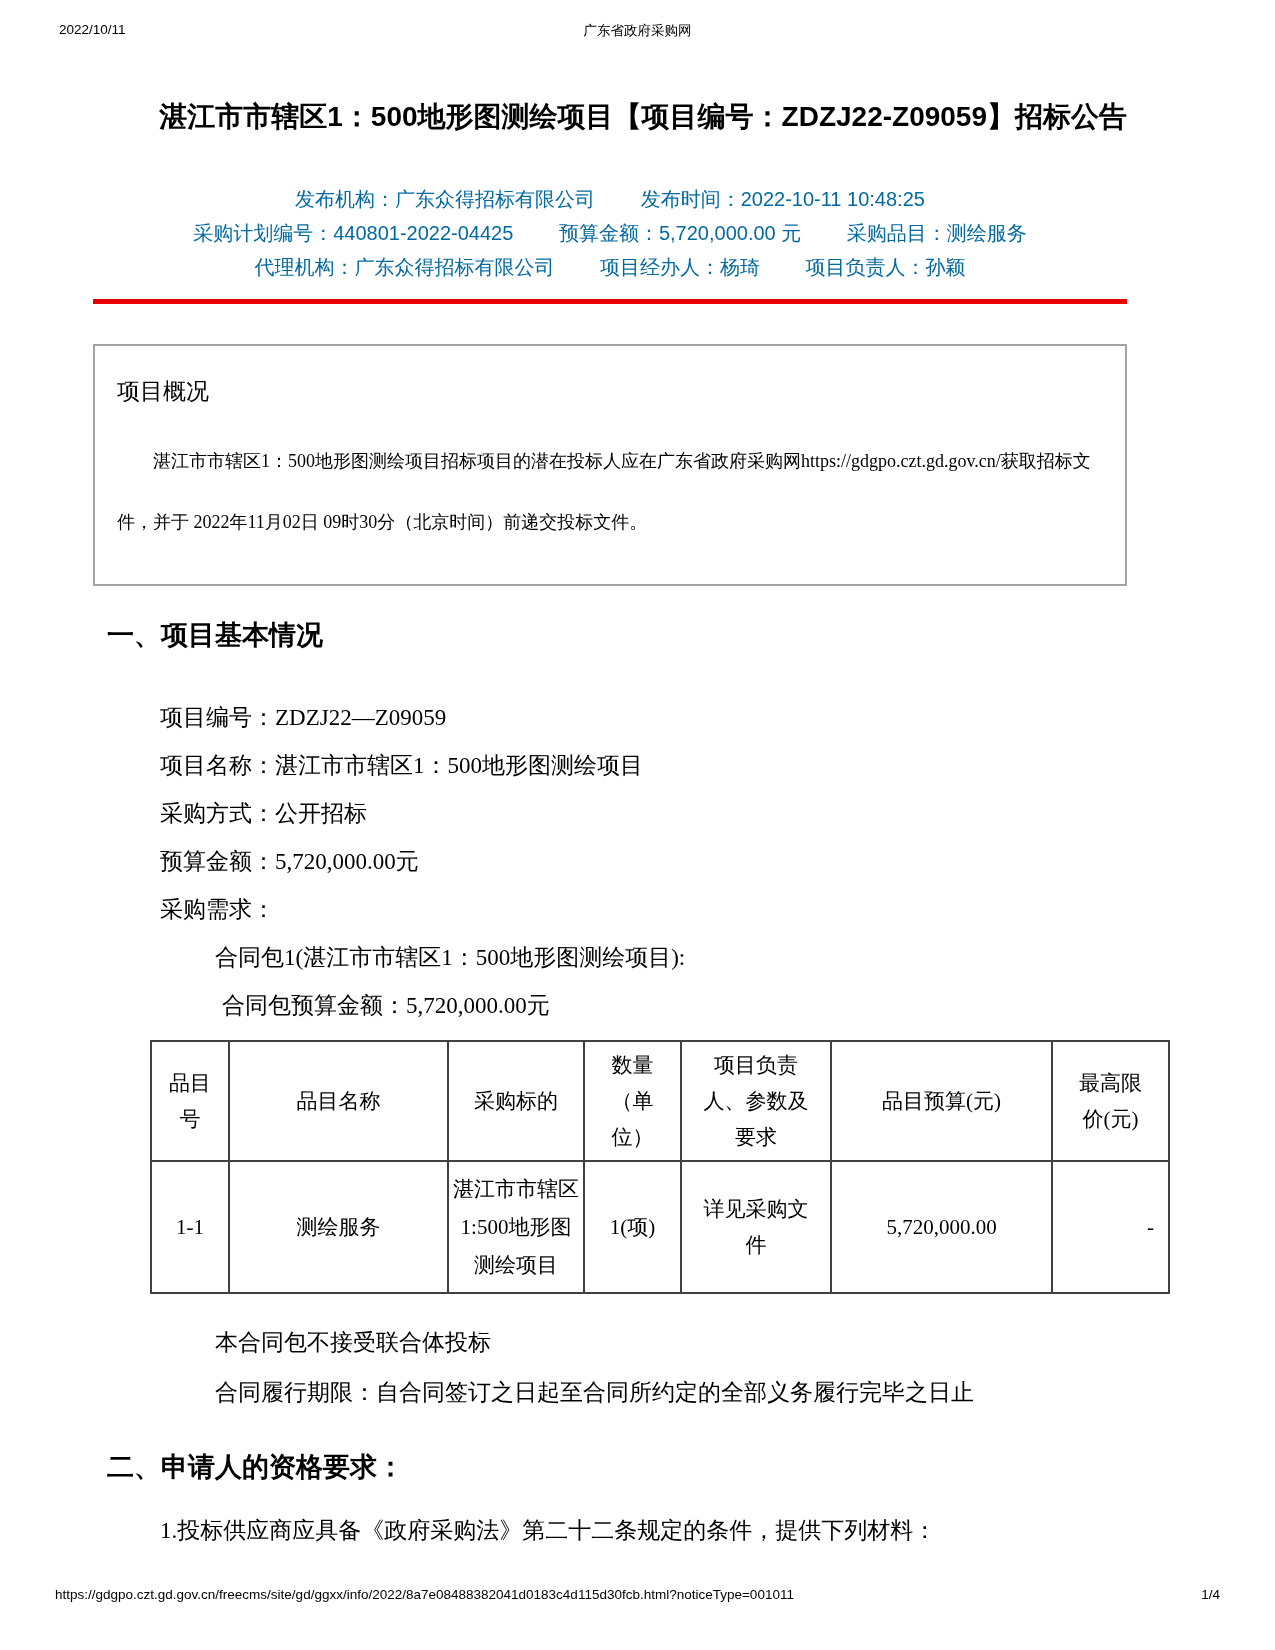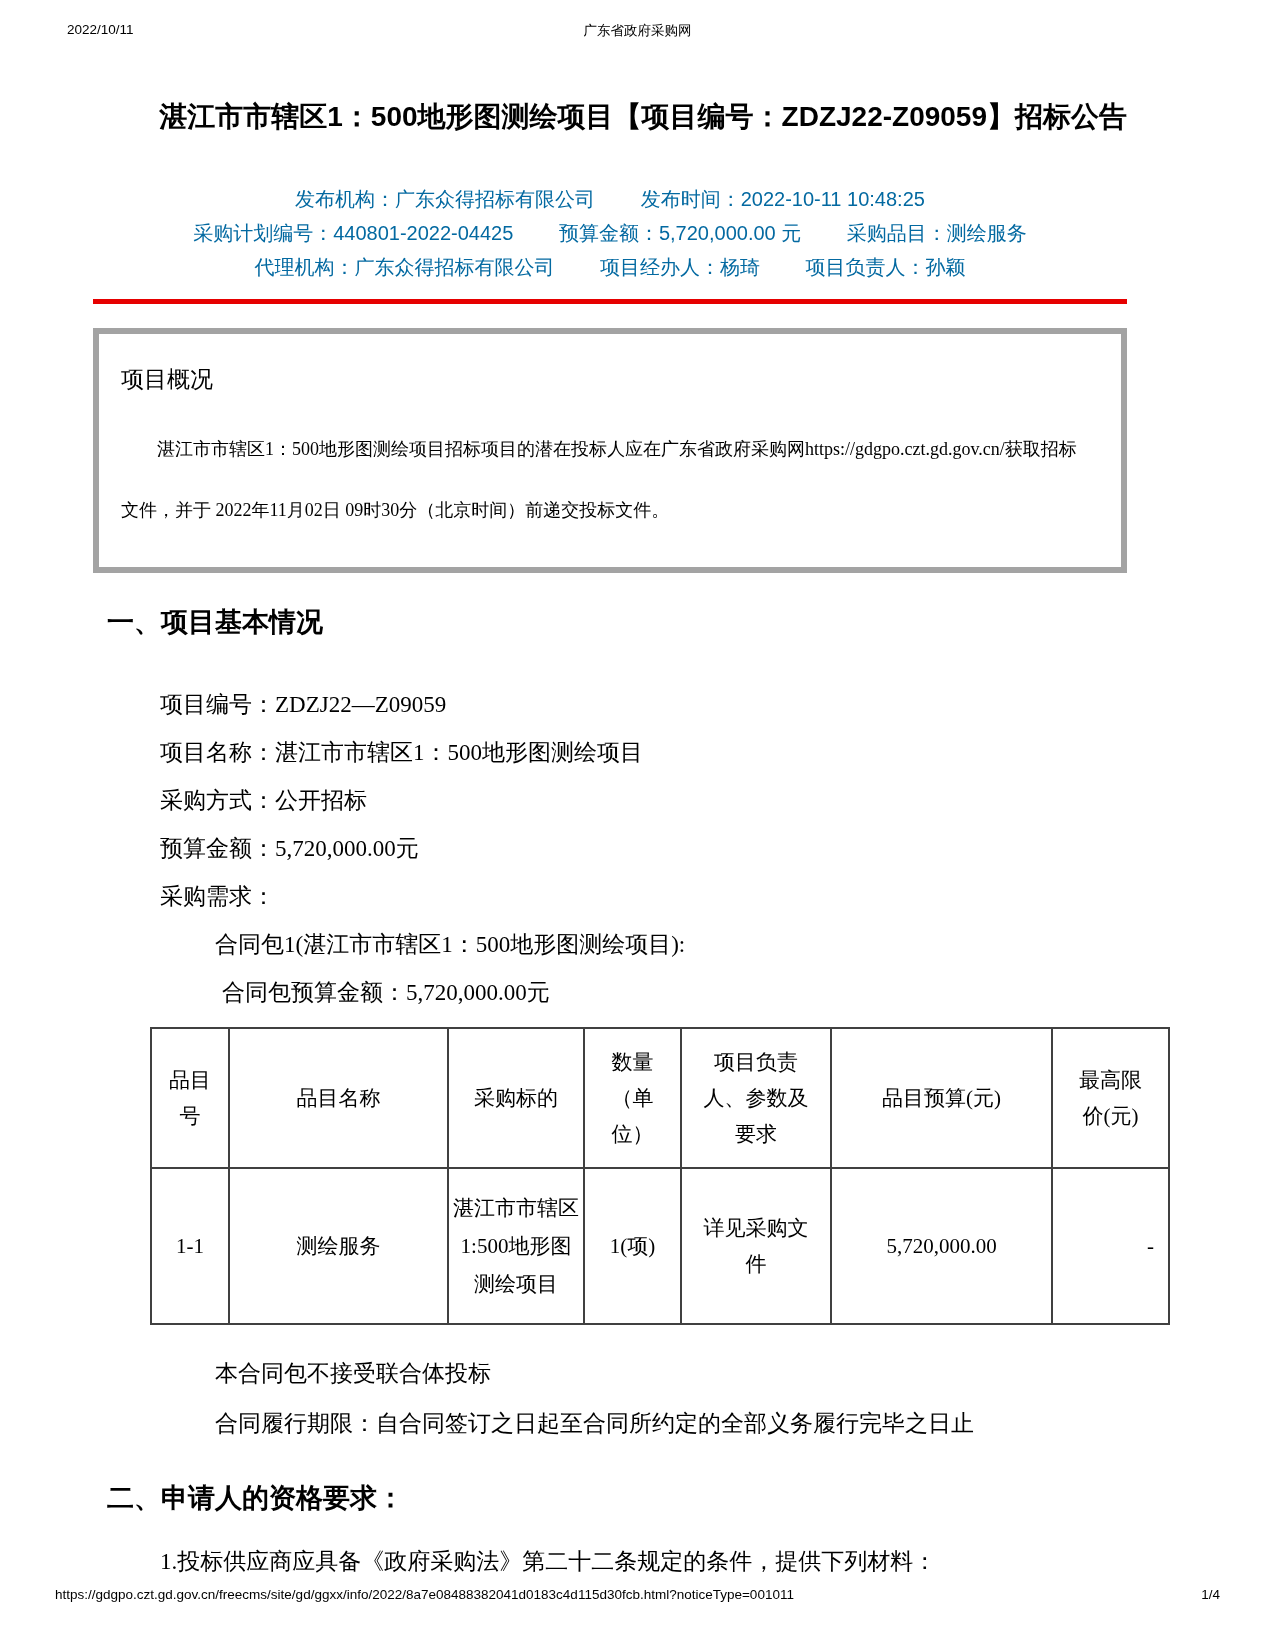--- a/index.html
+++ b/index.html
@@ -4,67 +4,67 @@
 <style>
   * { margin:0; padding:0; box-sizing:border-box; }
   html,body { background:#fff; }
   body {
     width:1275px; height:1650px; position:relative; overflow:hidden;
     font-family:"Liberation Serif","DejaVu Serif",serif; color:#000;
   }
   
   .print-top { position:absolute; top:22px; left:55px; right:55px; height:18px;
     font-family:"Liberation Sans","DejaVu Sans",sans-serif; font-size:13.5px; color:#000; }
-  .print-top .pt-date { position:absolute; left:12px; top:0; }
+  .print-top .pt-date { position:absolute; left:4px; top:0; }
   .print-top .pt-site { position:absolute; left:0; right:0; text-align:center; top:0; }
   .print-bottom { position:absolute; bottom:48px; left:55px; right:55px;
     font-family:"Liberation Sans","DejaVu Sans",sans-serif; font-size:13.5px;
     display:flex; justify-content:space-between; }
 
   .doc { position:absolute; left:93px; top:0; width:1034px; }
 
   .title {
     margin-top:98px; text-align:right; white-space:nowrap;
     font-family:"Liberation Sans","DejaVu Sans",sans-serif;
     font-weight:bold; font-size:28px; color:#000000; line-height:38px;
   }
 
   .meta { margin-top:46px; text-align:center; color:#0369a1;
     font-family:"Liberation Sans","DejaVu Sans",sans-serif; font-size:20px; }
   .meta-line { line-height:34px; white-space:nowrap; }
   .meta-seg { display:inline-block; margin:0 20px; }
 
   .rule { height:5px; background:#e60000; margin-top:15px; }
 
-  .overview { margin-top:24px; border:6px solid #a3a3a3; padding:33px 27px 26px 22px; min-height:242px; }
+  .overview { margin-top:40px; border:2px solid #a3a3a3; padding:33px 27px 26px 22px; min-height:242px; }
   .overview-label { font-size:23px; line-height:26px; }
   .overview-text { margin-top:26px; font-size:18px; line-height:61px; text-indent:2em;
     word-break:break-all; }
 
   .h-num { margin-left:14px; font-size:27px; line-height:34px; }
   .h1-basic { margin-top:32px; }
   .h2-qual { margin-top:32px; }
 
   .fields { margin-top:42px; }
   .field { margin-left:67px; font-size:23px; line-height:48px; white-space:nowrap; }
   .pkg-line { margin-left:122px; font-size:23px; line-height:48px; }
   .pkg-budget { margin-left:129px; font-size:23px; line-height:48px; }
 
   table.items { margin:10px 0 0 57px; width:1018px; border-collapse:collapse;
     table-layout:fixed; font-size:21px; }
   table.items th, table.items td {
     border:2px solid #404040; font-weight:normal; text-align:center;
     vertical-align:middle; line-height:36px; padding:4px 1px; word-break:break-all; }
-  table.items thead tr { height:140px; }
+  table.items thead tr { height:120px; }
   table.items tbody tr { height:114px; }
   table.items th.c1 { padding:0 17px; }
   table.items th.c4 { padding:0 20px; }
   table.items th.c5 { padding:0 20px; }
   table.items th.c7 { padding:0 21px; }
-  table.items td.c3 { line-height:38px; padding:20px 4px; }
+  table.items td.c3 { line-height:38px; padding:8px 4px; }
   table.items td.c5 { padding:0 20px; }
   table.items td.c7 { text-align:right; padding-right:14px; }
 
   .notes { margin-top:24px; }
   .note { margin-left:122px; font-size:23px; line-height:50px; }
   .qual-item { margin-top:30px; margin-left:67px; font-size:23px; line-height:34px; }
 </style>
 </head>
 <body>
 

